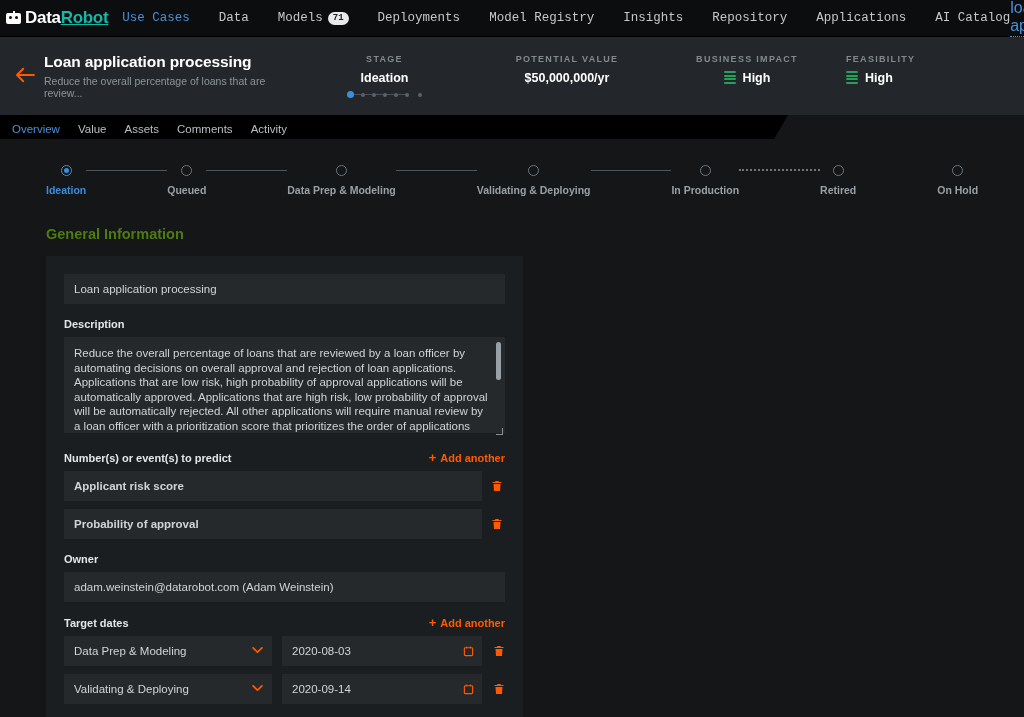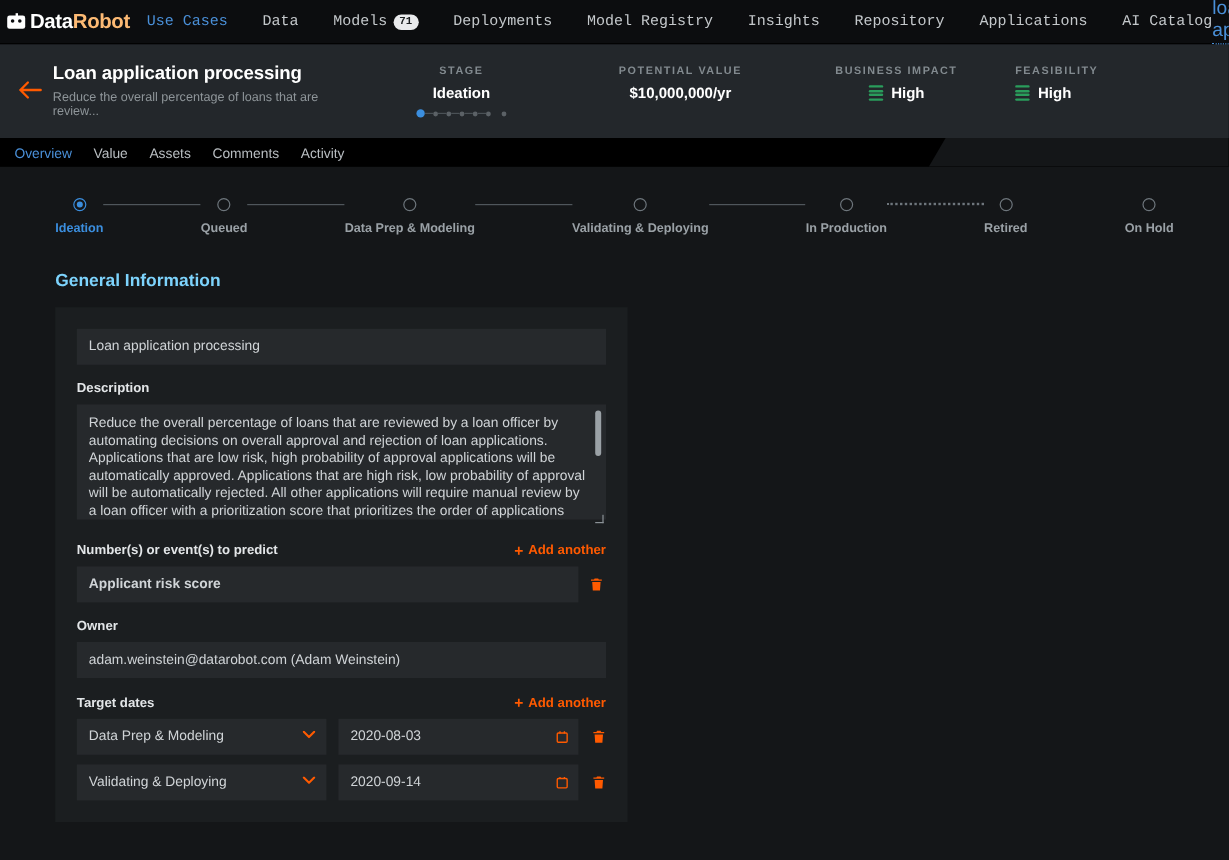--- a/index.html
+++ b/index.html
@@ -28,21 +28,21 @@
     position: absolute; top: 5px; width: 3px; height: 3px;
     background: #0c0d0f; border-radius: 50%;
   }
   .brand-logo .eye.l { left: 3px; }
   .brand-logo .eye.r { left: 9px; }
   .brand-logo .ant {
     position: absolute; left: 6.5px; top: 0px; width: 2px; height: 3px; background: #fff;
   }
   .brand-text { font-size: 17px; font-weight: bold; letter-spacing: -0.3px; }
   .brand-text .w { color: #ffffff; }
-  .brand-text .b { color: #fdba74; }
+  .brand-text .b { color: #14b8a6; text-decoration: underline; }
   .nav-items { display: flex; align-items: center; gap: 29px; font-family: Liberation Mono, monospace; }
   .nav-item {
     font-size: 12.5px; color: #c4c8cb; cursor: pointer;
     display: flex; align-items: center; gap: 5px; white-space: nowrap;
   }
   .nav-item.active { color: #4a90d9; }
   .nav-badge {
     background: #e9eaec; color: #1a1d1f; font-size: 9px; font-weight: bold;
     border-radius: 9px; padding: 1px 5px 1px 5px; line-height: 11px;
   }
@@ -137,21 +137,21 @@
   .connector { flex: 1; height: 1px; background: #4f565b; margin-top: 5px; }
   .connector.dotted {
     background: none;
     border-top: 2px dotted #6e767c;
     height: 0; margin-top: 4px;
   }
   .connector.invisible { background: none; }
 
   
   .section-title {
-    font-size: 14.5px; font-weight: bold; color: #7dd3fc;
+    font-size: 14.5px; font-weight: bold; color: #4d7c0f;
     margin: 30px 0 0 46px;
   }
   .card {
     margin: 14px 0 0 46px; width: 477px; background: #1b1e20;
     padding: 18px 18px 4px 18px;
   }
   .field { margin-bottom: 14px; }
   .field-head { display: flex; align-items: center; justify-content: space-between; margin-bottom: 7px; }
   .field-label { font-size: 11px; font-weight: bold; color: #e3e6e8; }
   .add-another {
@@ -313,21 +313,21 @@
           <span class="sdot-line"></span>
         <span class="sdot"></span>
           <span class="sdot-line"></span>
         <span class="sdot"></span>
           <span class="sdot-gap"></span>
         <span class="sdot"></span>
       </div>
     </div>
     <div class="metric val">
       <div class="metric-label">POTENTIAL VALUE</div>
-      <div class="metric-value">$10,000,000/yr</div>
+      <div class="metric-value">$50,000,000/yr</div>
     </div>
     <div class="metric impact">
       <div class="metric-label">BUSINESS IMPACT</div>
       <div class="metric-value">
         <span class="bars-icon">
             <i></i>
             <i></i>
             <i></i>
             <i></i>
           </span>
@@ -419,20 +419,28 @@
   <div class="field">
     <div class="field-head">
       <span class="field-label">Number(s) or event(s) to predict</span>
       <span class="add-another">
         <span class="plus">+</span>
         <span>Add another</span>
       </span>
     </div>
     <div class="row">
       <input class="input" value="Applicant risk score" style="">
+      <span class="trash">
+        <svg width="12" height="14" viewBox="0 0 24 24" fill="currentColor">
+            <path d="M9 2h6l1 2h5v2H3V4h5zM5 8h14l-1 14H6z"></path>
+          </svg>
+      </span>
+    </div>
+    <div class="row">
+      <input class="input" value="Probability of approval" style="">
       <span class="trash">
         <svg width="12" height="14" viewBox="0 0 24 24" fill="currentColor">
             <path d="M9 2h6l1 2h5v2H3V4h5zM5 8h14l-1 14H6z"></path>
           </svg>
       </span>
     </div>
   </div>
 
   <div class="field">
     <div class="field-head">

